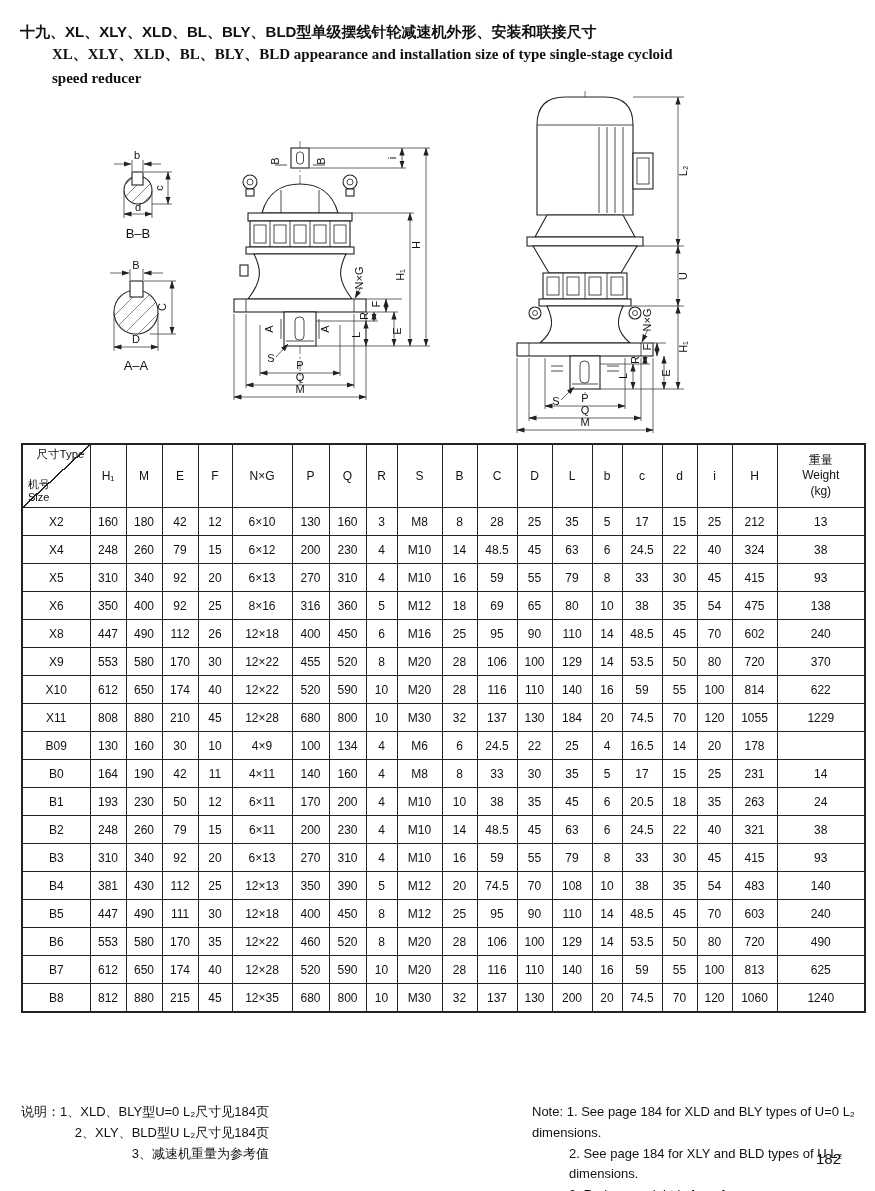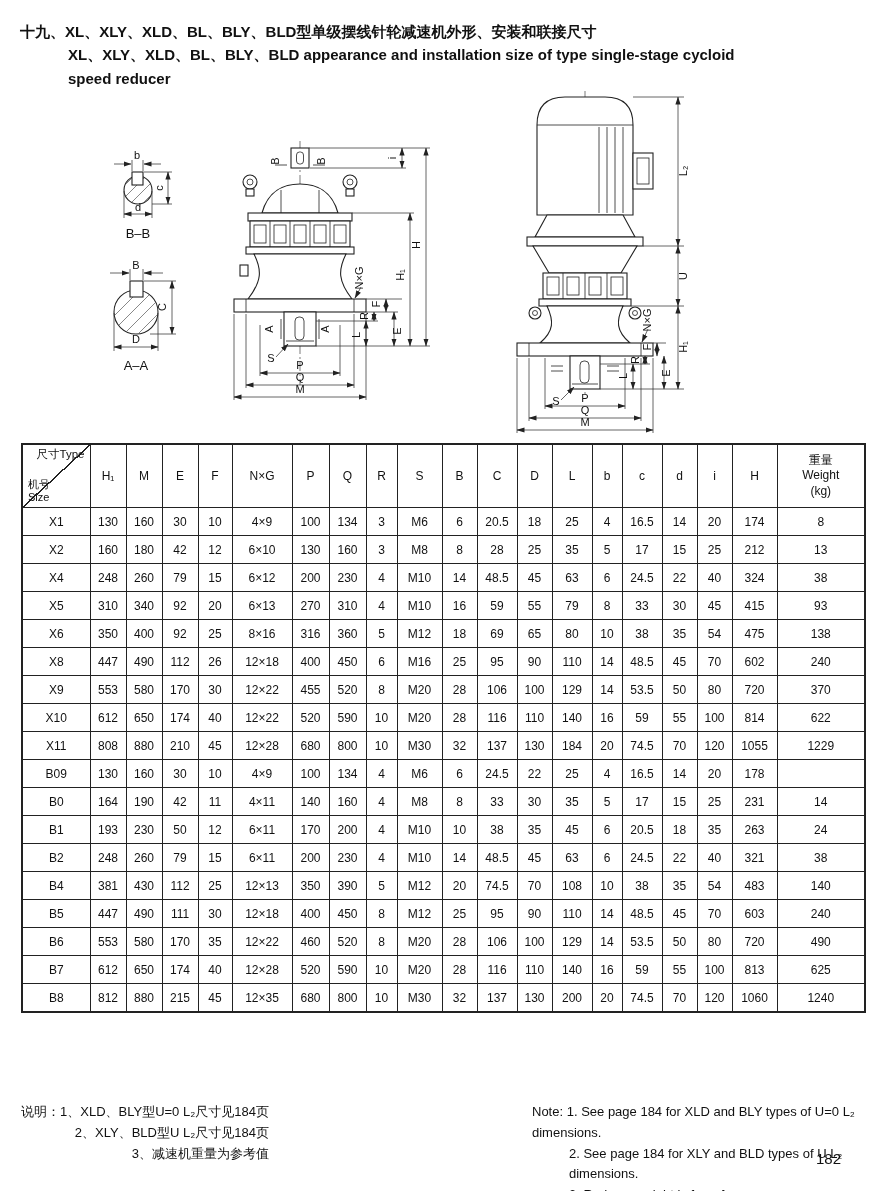--- a/index.html
+++ b/index.html
@@ -5,21 +5,21 @@
   html,body{margin:0;padding:0;}
   body{
     position:relative;
     width:875px;height:1191px;
     background:#ffffff;
     font-family:"Liberation Sans","DejaVu Sans",sans-serif;
     color:#111;
     overflow:hidden;
   }
   .title-block{position:absolute;top:20px;left:20px;font-weight:bold;font-size:15px;line-height:1.55;color:#111;}
-  .title-en{margin-left:48px;}
+  .title-en{margin-left:32px;font-family:Liberation Serif, serif;}
   .drawings-svg{position:absolute;top:85px;left:0;}
   .ol{fill:#fff;stroke:#222;stroke-width:1.1;}
   .tn{stroke:#222;stroke-width:0.8;fill:none;}
   .dl{stroke:#333;stroke-width:0.75;fill:none;}
   .hx{stroke:#555;stroke-width:0.7;}
   .cl{stroke:#444;stroke-width:0.7;fill:none;stroke-dasharray:9 3 2 3;}
   text.dt{font-size:11px;fill:#111;}
   text.cap{font-size:13px;fill:#111;}
   .mid{text-anchor:middle;}
   .dim-table{
@@ -360,42 +360,20 @@
         <th>H</th>
         <th class="wcell">
           <div>重量</div>
           <div>Weight</div>
           <div>(kg)</div>
         </th>
       </tr>
     </thead>
   <tbody>
       <tr>
-        <td>X1</td>
-        <td>130</td>
-        <td>160</td>
-        <td>30</td>
-        <td>10</td>
-        <td>4×9</td>
-        <td>100</td>
-        <td>134</td>
-        <td>3</td>
-        <td>M6</td>
-        <td>6</td>
-        <td>20.5</td>
-        <td>18</td>
-        <td>25</td>
-        <td>4</td>
-        <td>16.5</td>
-        <td>14</td>
-        <td>20</td>
-        <td>174</td>
-        <td>8</td>
-      </tr>
-      <tr>
         <td>X2</td>
         <td>160</td>
         <td>180</td>
         <td>42</td>
         <td>12</td>
         <td>6×10</td>
         <td>130</td>
         <td>160</td>
         <td>3</td>
         <td>M8</td>
@@ -646,20 +624,42 @@
         <td>45</td>
         <td>63</td>
         <td>6</td>
         <td>24.5</td>
         <td>22</td>
         <td>40</td>
         <td>321</td>
         <td>38</td>
       </tr>
       <tr>
+        <td>B3</td>
+        <td>310</td>
+        <td>340</td>
+        <td>92</td>
+        <td>20</td>
+        <td>6×13</td>
+        <td>270</td>
+        <td>310</td>
+        <td>4</td>
+        <td>M10</td>
+        <td>16</td>
+        <td>59</td>
+        <td>55</td>
+        <td>79</td>
+        <td>8</td>
+        <td>33</td>
+        <td>30</td>
+        <td>45</td>
+        <td>415</td>
+        <td>93</td>
+      </tr>
+      <tr>
         <td>B4</td>
         <td>381</td>
         <td>430</td>
         <td>112</td>
         <td>25</td>
         <td>12×13</td>
         <td>350</td>
         <td>390</td>
         <td>5</td>
         <td>M12</td>

